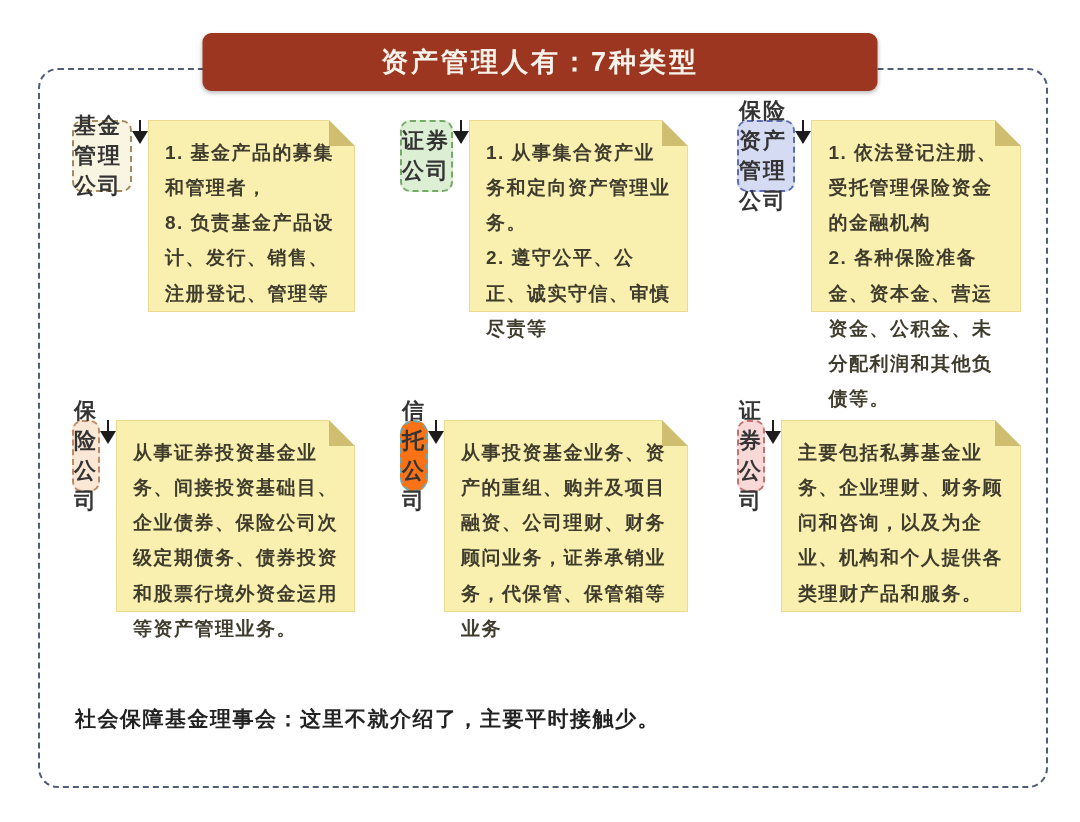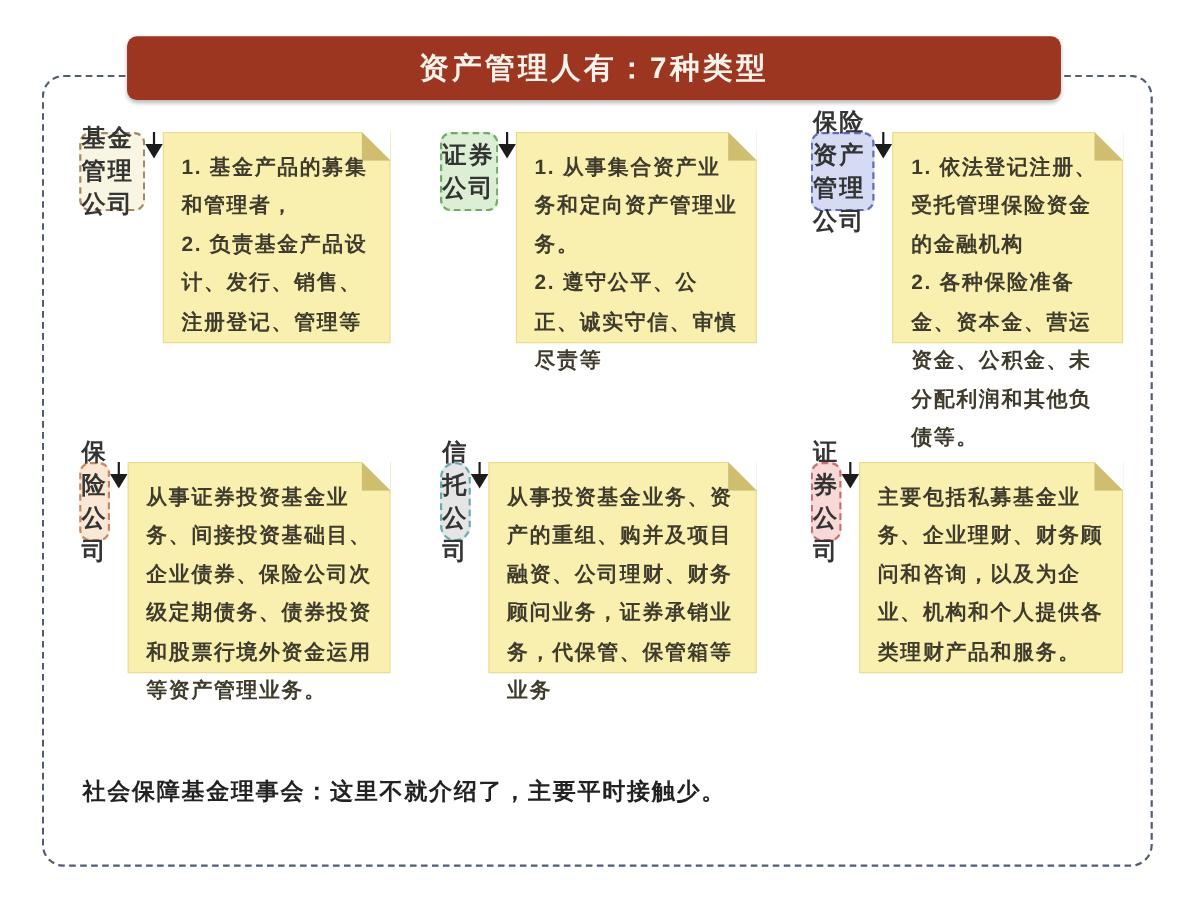--- a/index.html
+++ b/index.html
@@ -7,21 +7,21 @@
     position:relative;width:1080px;height:822px;background:#ffffff;overflow:hidden;
     font-family:"Liberation Sans","DejaVu Sans",sans-serif;
   }
   .container{
     position:absolute;left:38px;top:68px;width:1006px;height:716px;
     border:2px dashed var(--container-border,#515d78);
     border-radius:20px;background:#ffffff;
   }
   .title-bar{
     position:absolute;left:50%;top:33px;transform:translateX(-50%);
-    width:849px;height:58px;border-radius:9px;
+    width:675px;height:58px;border-radius:9px;
     background:var(--title-bg,#9c3620);
     box-shadow:0 2px 4px rgba(0,0,0,0.28);
     display:flex;align-items:center;justify-content:center;z-index:5;
   }
   .title-bar span{
     color:#f7f2ea;font-size:27px;font-weight:700;letter-spacing:3px;
   }
   .group{position:absolute;display:flex;flex-direction:row;}
   .header{
     height:68px;border:2px dashed #999;border-radius:10px;
@@ -68,21 +68,21 @@
   <div class="group" style="left:72px;top:120px;width:283px">
     <div class="header" style="background: rgb(249, 245, 227); border-color: rgb(161, 138, 98);">
       <span>基金管理公司</span>
     </div>
     <div class="arrow">
         <div class="stem"></div>
         <div class="head"></div>
       </div>
     <div class="note">
       <div class="note-text">1. 基金产品的募集和管理者，
-2. 负责基金产品设计、发行、销售、注册登记、管理等</div>
+8. 负责基金产品设计、发行、销售、注册登记、管理等</div>
     </div>
   </div>
 
   <div class="group" style="left:400px;top:120px;width:288px">
     <div class="header" style="background: rgb(220, 239, 212); border-color: rgb(116, 169, 103);">
       <span>证券公司</span>
     </div>
     <div class="arrow">
         <div class="stem"></div>
         <div class="head"></div>
@@ -114,21 +114,21 @@
     <div class="arrow">
         <div class="stem"></div>
         <div class="head"></div>
       </div>
     <div class="note">
       <div class="note-text">从事证券投资基金业务、间接投资基础目、企业债券、保险公司次级定期债务、债券投资和股票行境外资金运用等资产管理业务。</div>
     </div>
   </div>
 
   <div class="group" style="left:400px;top:420px;width:288px">
-    <div class="header" style="background: #e5e5e5; border-color: rgb(104, 170, 178); border-radius: 23px;">
+    <div class="header" style="background: #f97316; border-color: rgb(104, 170, 178); border-radius: 23px;">
       <span>信托公司</span>
     </div>
     <div class="arrow">
         <div class="stem"></div>
         <div class="head"></div>
       </div>
     <div class="note">
       <div class="note-text">从事投资基金业务、资产的重组、购并及项目融资、公司理财、财务顾问业务，证券承销业务，代保管、保管箱等业务</div>
     </div>
   </div>

